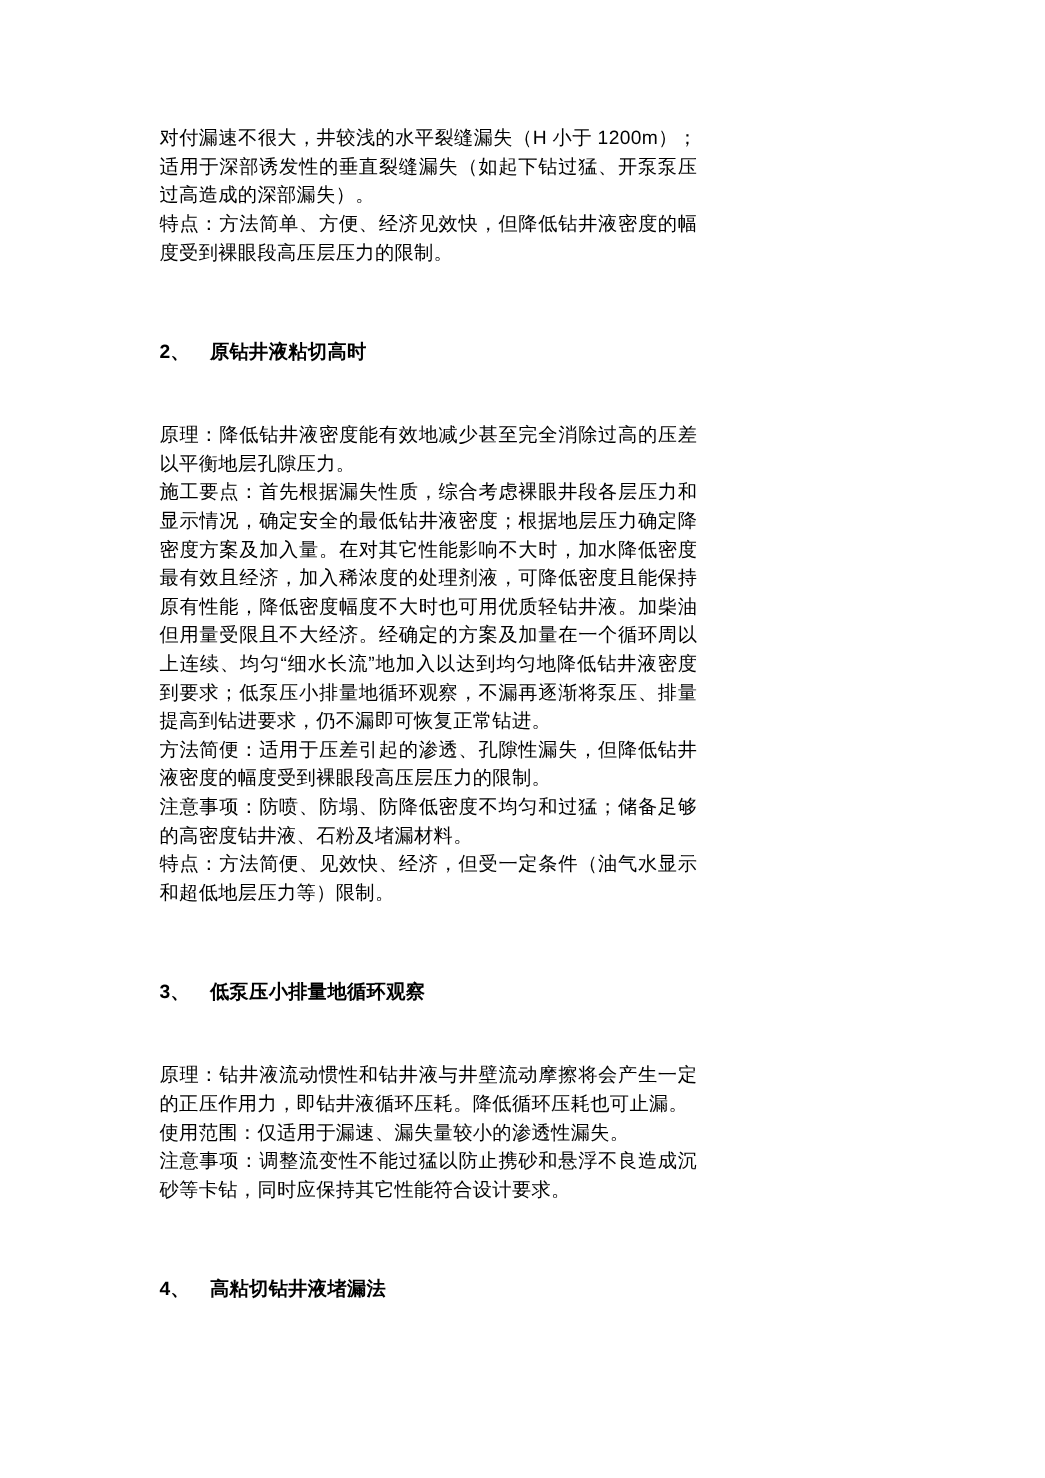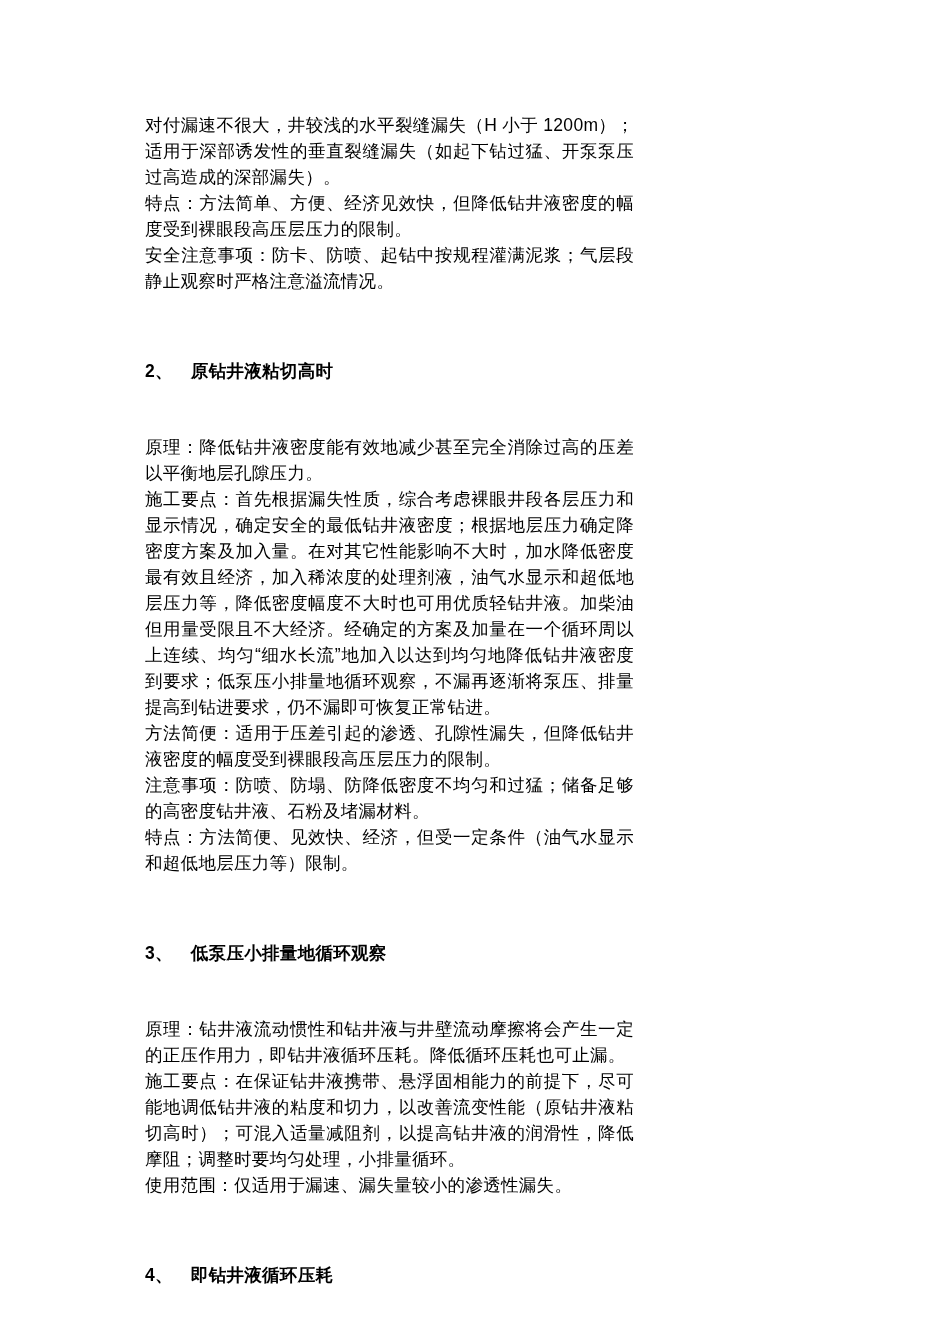--- a/index.html
+++ b/index.html
@@ -45,44 +45,43 @@
     margin: 0;
   }
 </style>
 </head>
 <body>
 
 <div class="page">
 
   <p class="para">对付漏速不很大，井较浅的水平裂缝漏失（H 小于 1200m）；适用于深部诱发性的垂直裂缝漏失（如起下钻过猛、开泵泵压过高造成的深部漏失）。</p>
   <p class="para">特点：方法简单、方便、经济见效快，但降低钻井液密度的幅度受到裸眼段高压层压力的限制。</p>
-  <p class="para">安全注意事项：防卡、防喷、起钻中按规程灌满泥浆；气层段静止观察时严格注意溢流情况。</p>
 
   <div class="section">
     <h2 class="heading">
       <span class="num">2、</span>
       <span class="title">原钻井液粘切高时</span>
     </h2>
     <p class="para">原理：降低钻井液密度能有效地减少甚至完全消除过高的压差以平衡地层孔隙压力。</p>
-    <p class="para">施工要点：首先根据漏失性质，综合考虑裸眼井段各层压力和显示情况，确定安全的最低钻井液密度；根据地层压力确定降密度方案及加入量。在对其它性能影响不大时，加水降低密度最有效且经济，加入稀浓度的处理剂液，油气水显示和超低地层压力等，降低密度幅度不大时也可用优质轻钻井液。加柴油但用量受限且不大经济。经确定的方案及加量在一个循环周以上连续、均匀“细水长流”地加入以达到均匀地降低钻井液密度到要求；低泵压小排量地循环观察，不漏再逐渐将泵压、排量提高到钻进要求，仍不漏即可恢复正常钻进。</p>
+    <p class="para">施工要点：首先根据漏失性质，综合考虑裸眼井段各层压力和显示情况，确定安全的最低钻井液密度；根据地层压力确定降密度方案及加入量。在对其它性能影响不大时，加水降低密度最有效且经济，加入稀浓度的处理剂液，可降低密度且能保持原有性能，降低密度幅度不大时也可用优质轻钻井液。加柴油但用量受限且不大经济。经确定的方案及加量在一个循环周以上连续、均匀“细水长流”地加入以达到均匀地降低钻井液密度到要求；低泵压小排量地循环观察，不漏再逐渐将泵压、排量提高到钻进要求，仍不漏即可恢复正常钻进。</p>
     <p class="para">方法简便：适用于压差引起的渗透、孔隙性漏失，但降低钻井液密度的幅度受到裸眼段高压层压力的限制。</p>
     <p class="para">注意事项：防喷、防塌、防降低密度不均匀和过猛；储备足够的高密度钻井液、石粉及堵漏材料。</p>
     <p class="para">特点：方法简便、见效快、经济，但受一定条件（油气水显示和超低地层压力等）限制。</p>
   </div>
 
   <div class="section">
     <h2 class="heading">
       <span class="num">3、</span>
       <span class="title">低泵压小排量地循环观察</span>
     </h2>
     <p class="para">原理：钻井液流动惯性和钻井液与井壁流动摩擦将会产生一定的正压作用力，即钻井液循环压耗。降低循环压耗也可止漏。</p>
-    <p class="para">施工要点：在保证钻井液携带、悬浮固相能力的前提下，尽可能地调低钻井液的粘度和切力，以改善流变性能（原钻井液粘切高时）；可混入适量减阻剂，以提高钻井液的润滑性，降低摩阻；调整时要均匀处理，小排量循环。</p>
     <p class="para">使用范围：仅适用于漏速、漏失量较小的渗透性漏失。</p>
+    <p class="para">注意事项：调整流变性不能过猛以防止携砂和悬浮不良造成沉砂等卡钻，同时应保持其它性能符合设计要求。</p>
   </div>
 
   <div class="section">
     <h2 class="heading">
       <span class="num">4、</span>
-      <span class="title">即钻井液循环压耗</span>
+      <span class="title">高粘切钻井液堵漏法</span>
     </h2>
   </div>
 
 </div>
 
 </body></html>

